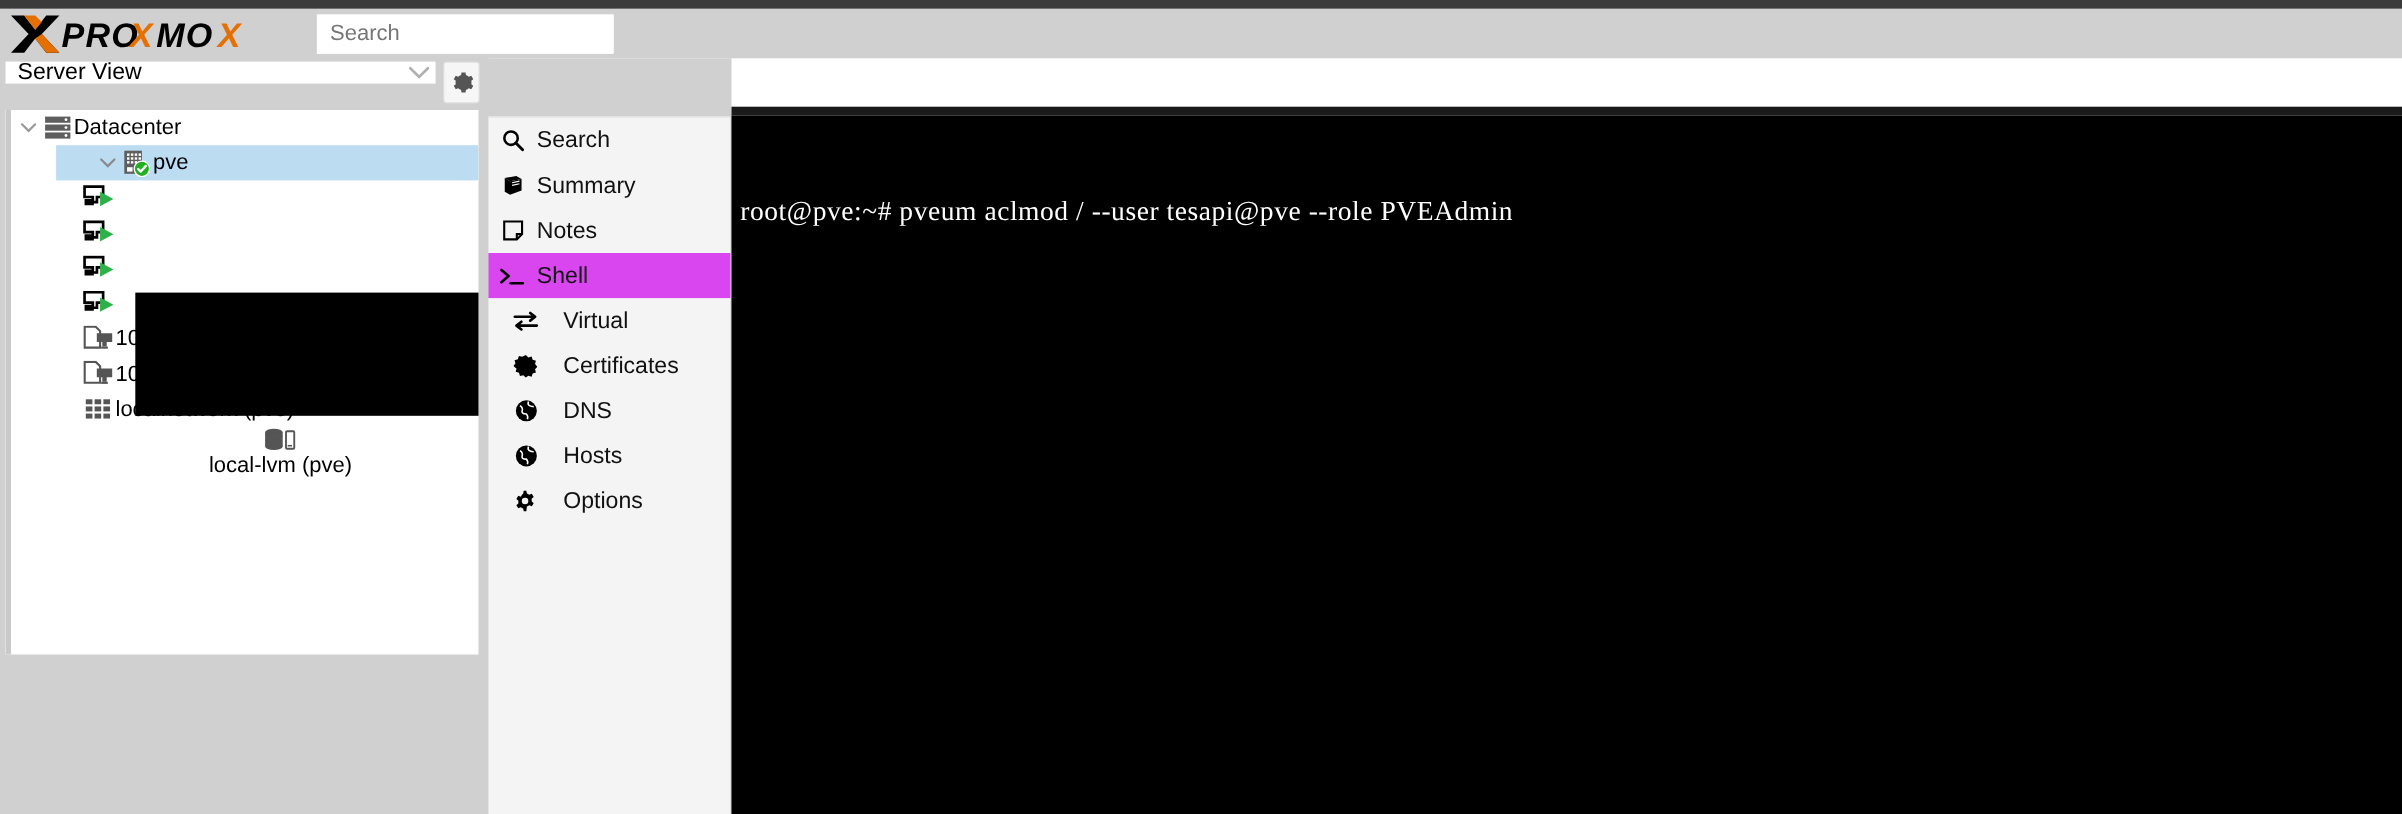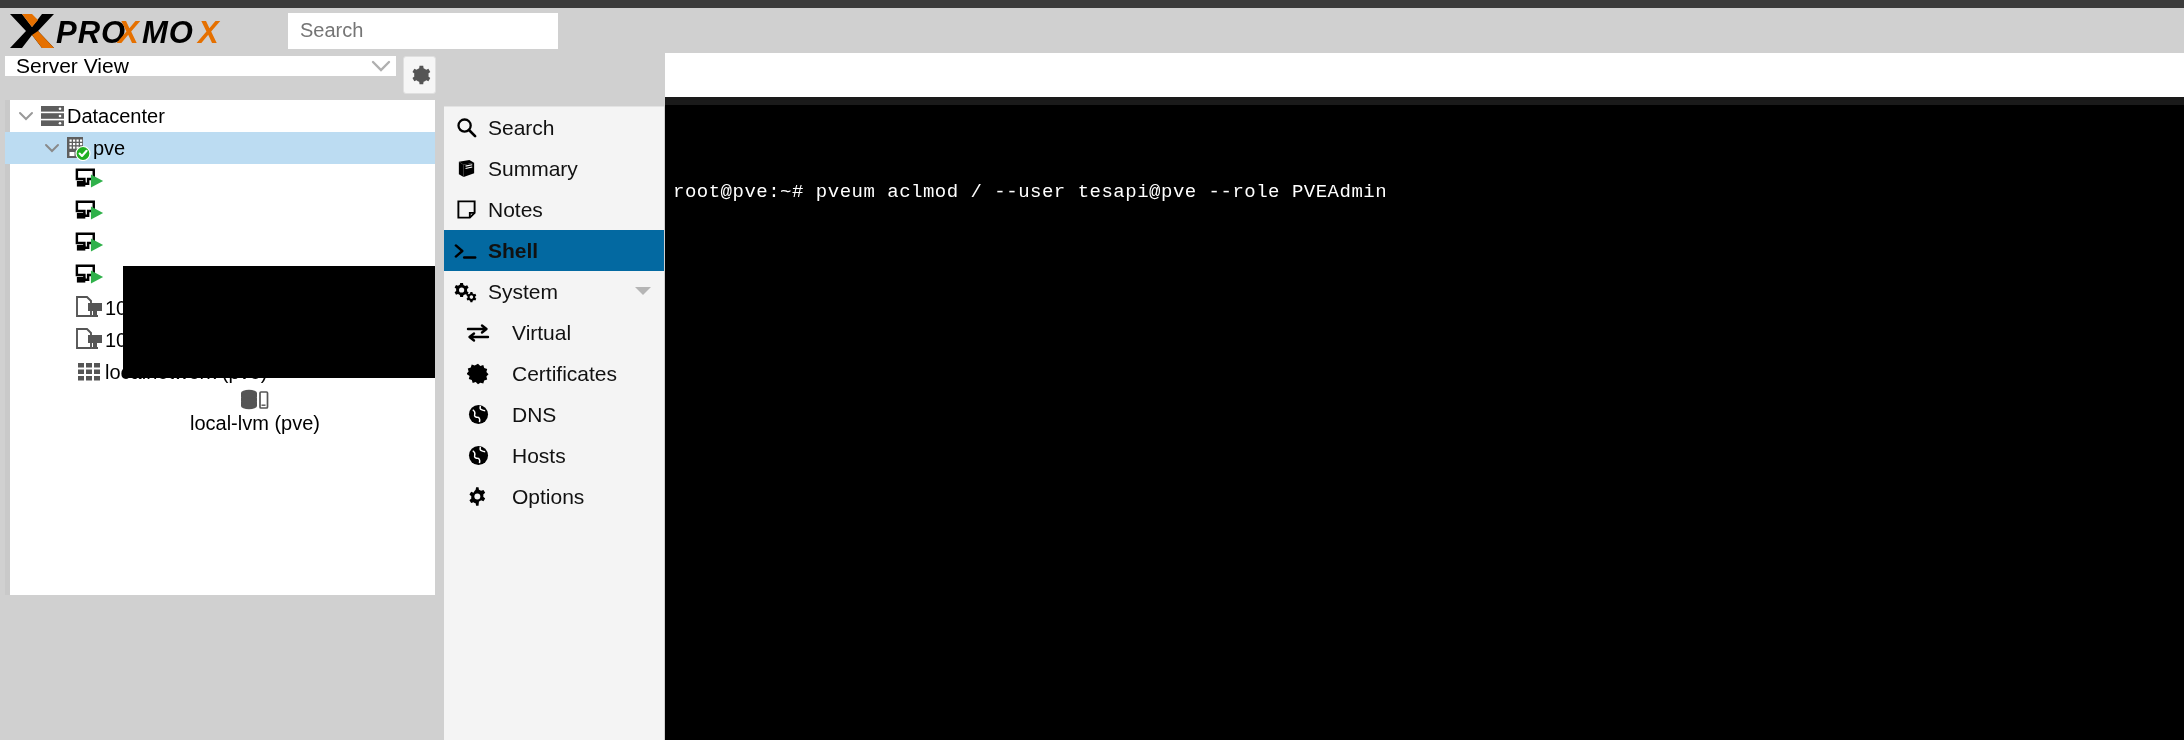--- a/index.html
+++ b/index.html
@@ -64,21 +64,21 @@
     position:absolute; left:5px; top:47px; width:430px; height:495px;
     background:#ffffff; overflow:hidden;
   }
   .tree-scroll-l {
     position:absolute; left:0px; top:0px; width:5px; height:640px; background:#c9c9c9;
   }
   .tree-row {
     position:relative; height:32px; display:flex; align-items:center;
     white-space:nowrap;
   }
-  .tree-row.sel { background:#bcdcf2; }
+  .tree-row.sel { background:#bcdcf2;margin-left:46px; }
   .tree-label { font-size:20px; color:#000; }
   .tw-caret { width:22px; display:flex; align-items:center; justify-content:center; }
   .tw-icon  { width:30px; display:flex; align-items:center; justify-content:center; }
 
   .redact {
     position:absolute; left:118px; top:166px; width:317px; height:112px;
     background:#000000; z-index:4;
   }
 
   
@@ -92,38 +92,38 @@
   }
   .node-title { font-size:22px; color:#000; padding-left:14px; }
 
   .menu-list {
     position:absolute; left:4px; top:53px; width:220px; height:634px;
     background:#f4f4f4; border-top:1px solid #e3e3e3;
   }
   .menu-item {
     height:41px; display:flex; align-items:center; white-space:nowrap;
   }
-  .menu-item.active { background:#0369a1;font-weight:bold; }
+  .menu-item.active { background:#d946ef; }
   .menu-item .mi-icon {
     width:44px; display:flex; align-items:center; justify-content:center;
     font-size:20px; color:#000;
   }
   .menu-item .mi-label { font-size:21px; color:#111; }
   .menu-item .mi-caret { margin-left:auto; margin-right:12px; }
   .menu-item.sub .mi-icon { width:68px; }
 
   
   .terminal {
     position:absolute; left:665px; top:105px; width:1519px; height:635px;
     background:#000000; overflow:hidden;
   }
   .term-inner {
     padding:10px 0 0 8px;
-    font-family:Liberation Mono, monospace;
-    font-size:19px; line-height:31px; color:#ffffff;
+    font-family:Liberation Serif, serif;
+    font-size:25px; line-height:31px; color:#ffffff;
     letter-spacing:0.5px; white-space:pre;
   }
   .term-line { display:block; }
   .cursor {
     display:inline-block; width:14px; height:25px;
     background:#ffffff; vertical-align:-4px;
   }
   .term-gap {
     position:absolute; left:665px; top:97px; width:1519px; height:8px; background:#1a1a1a;
   }
@@ -369,36 +369,20 @@
       <div class="menu-item active">
         <span class="mi-icon">
           <svg width="24" height="20" viewBox="0 0 26 20">
               <path d="M2,4 L9,10 L2,16" fill="none" stroke="#000" stroke-width="2.6" stroke-linecap="round" stroke-linejoin="round"></path>
               <path d="M11,17 h12" stroke="#000" stroke-width="2.6" stroke-linecap="round"></path>
             </svg>
         </span>
         <span class="mi-label">Shell</span>
       </div>
 
-      <div class="menu-item">
-        <span class="mi-icon">
-          <svg width="24" height="22" viewBox="0 0 24 22">
-            <path fill="#000" d="M9 2l.4 2.1a5.7 5.7 0 011.8 1l2-.8 1.4 2.4-1.6 1.4a5.6 5.6 0 010 2.1l1.6 1.4-1.4 2.4-2-.8a5.7 5.7 0 01-1.8 1L9 16H6.2l-.4-2.1a5.7 5.7 0 01-1.8-1l-2 .8L.6 11.3l1.6-1.4a5.6 5.6 0 010-2.1L.6 6.4 2 4l2 .8a5.7 5.7 0 011.8-1L6.2 2z"></path>
-            <circle cx="7.6" cy="9" r="2.6" fill="#f4f4f4"></circle>
-            <path fill="#000" d="M18.4 11l.3 1.5a4 4 0 011.2.7l1.4-.5 1 1.7-1.1 1a3.9 3.9 0 010 1.4l1.1 1-1 1.7-1.4-.5a4 4 0 01-1.2.7l-.3 1.5h-2l-.3-1.5a4 4 0 01-1.2-.7l-1.4.5-1-1.7 1.1-1a3.9 3.9 0 010-1.4l-1.1-1 1-1.7 1.4.5a4 4 0 011.2-.7l.3-1.5z"></path>
-            <circle cx="17.4" cy="16.1" r="1.8" fill="#f4f4f4"></circle>
-          </svg>
-        </span>
-        <span class="mi-label">System</span>
-        <span class="mi-caret">
-          <svg width="18" height="11" viewBox="0 0 18 11">
-              <path d="M1,1 L9,9 L17,1 Z" fill="#b5b5b5"></path>
-            </svg>
-        </span>
-      </div>
 
       <div class="menu-item sub">
         <span class="mi-icon">
           <svg width="24" height="20" viewBox="0 0 24 20">
               <path d="M2,6 h18 M16,2.5 L20.5,6 L16,9.5" fill="none" stroke="#000" stroke-width="2.4" stroke-linecap="round" stroke-linejoin="round"></path>
               <path d="M22,14 h-18 M8,10.5 L3.5,14 L8,17.5" fill="none" stroke="#000" stroke-width="2.4" stroke-linecap="round" stroke-linejoin="round"></path>
             </svg>
         </span>
         <span class="mi-label">Virtual</span>
       </div>

